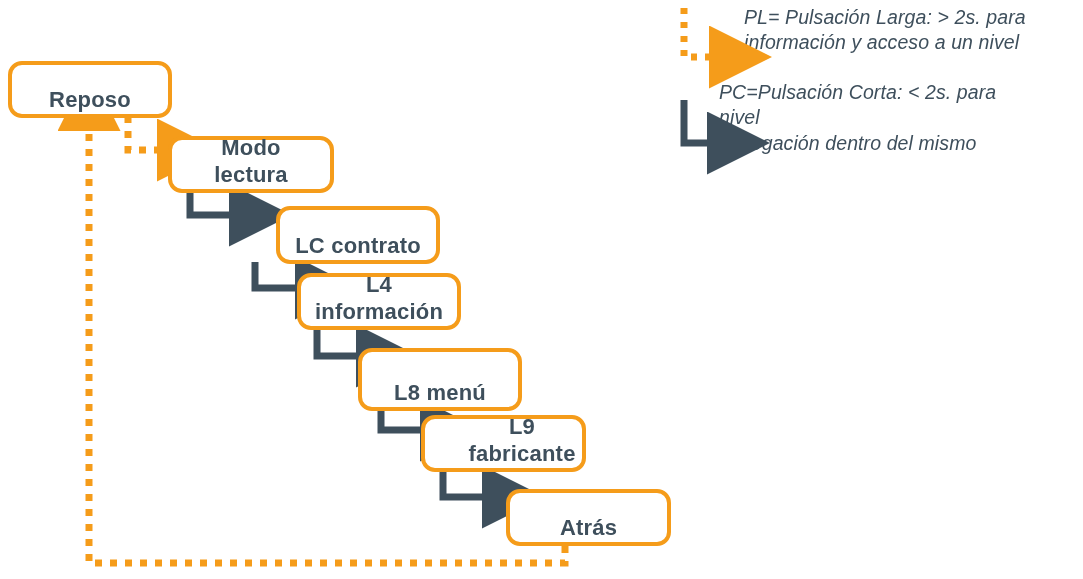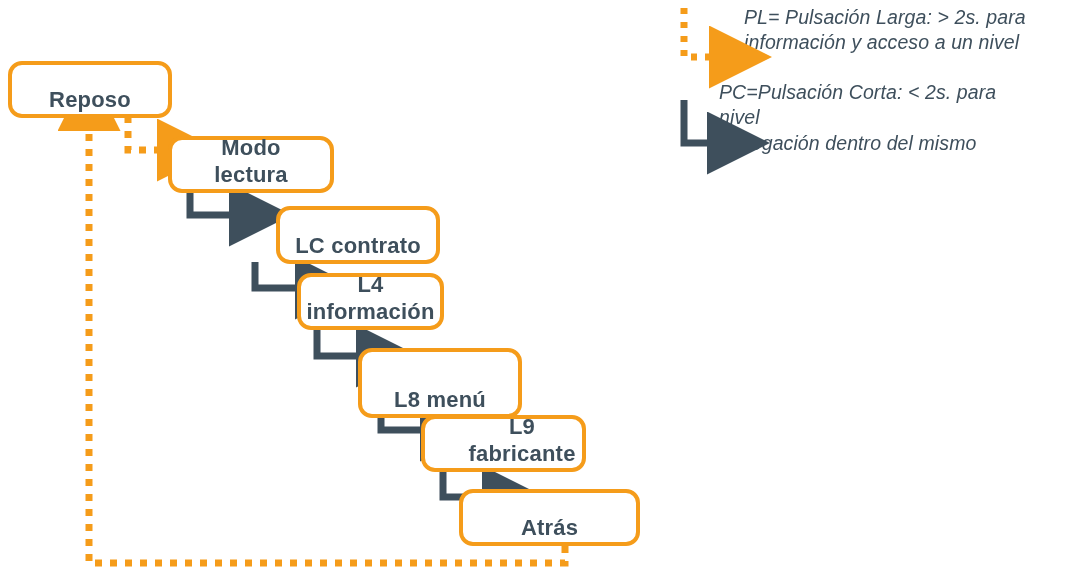--- a/index.html
+++ b/index.html
@@ -94,33 +94,33 @@
   </div>
 
   <div class="node" style="left:168px; top:136px; width:166px; height:57px;">
     <span>Modo<br>lectura</span>
   </div>
 
   <div class="node" style="left:232px; top:206px; width:164px; height:58px;margin-left:44px;">
     <span>LC contrato</span>
   </div>
 
-  <div class="node" style="left:297px; top:273px; width:147px; height:57px;">
+  <div class="node" style="left:297px; top:273px; width:164px; height:57px;">
     <span>L4<br>información</span>
   </div>
 
-  <div class="node" style="left:358px; top:348px; width:164px; height:70px;">
+  <div class="node" style="left:358px; top:348px; width:164px; height:63px;">
     <span>L8 menú</span>
   </div>
 
   <div class="node" style="left:421px; top:415px; width:165px; height:57px;padding-left:37px;">
     <span>L9<br>fabricante</span>
   </div>
 
-  <div class="node" style="left:459px; top:489px; width:181px; height:57px;">
+  <div class="node" style="left:506px; top:489px; width:165px; height:57px;">
     <span>Atrás</span>
   </div>
 
   <svg class="svg-layer svg-layer-top" viewBox="0 0 1083 579" xmlns="http://www.w3.org/2000/svg">
     <g fill="none" stroke="#F59C1A" stroke-width="7" stroke-dasharray="6 8" stroke-linecap="butt">
       <path d="M684,8 L684,57 L716,57" marker-end="url(#arrow-orange)"></path>
     </g>
     <g fill="none" stroke="#3E4F5C" stroke-width="7" stroke-linecap="butt">
       <path d="M684,100 L684,143 L714,143" marker-end="url(#arrow-dark)"></path>
     </g>

